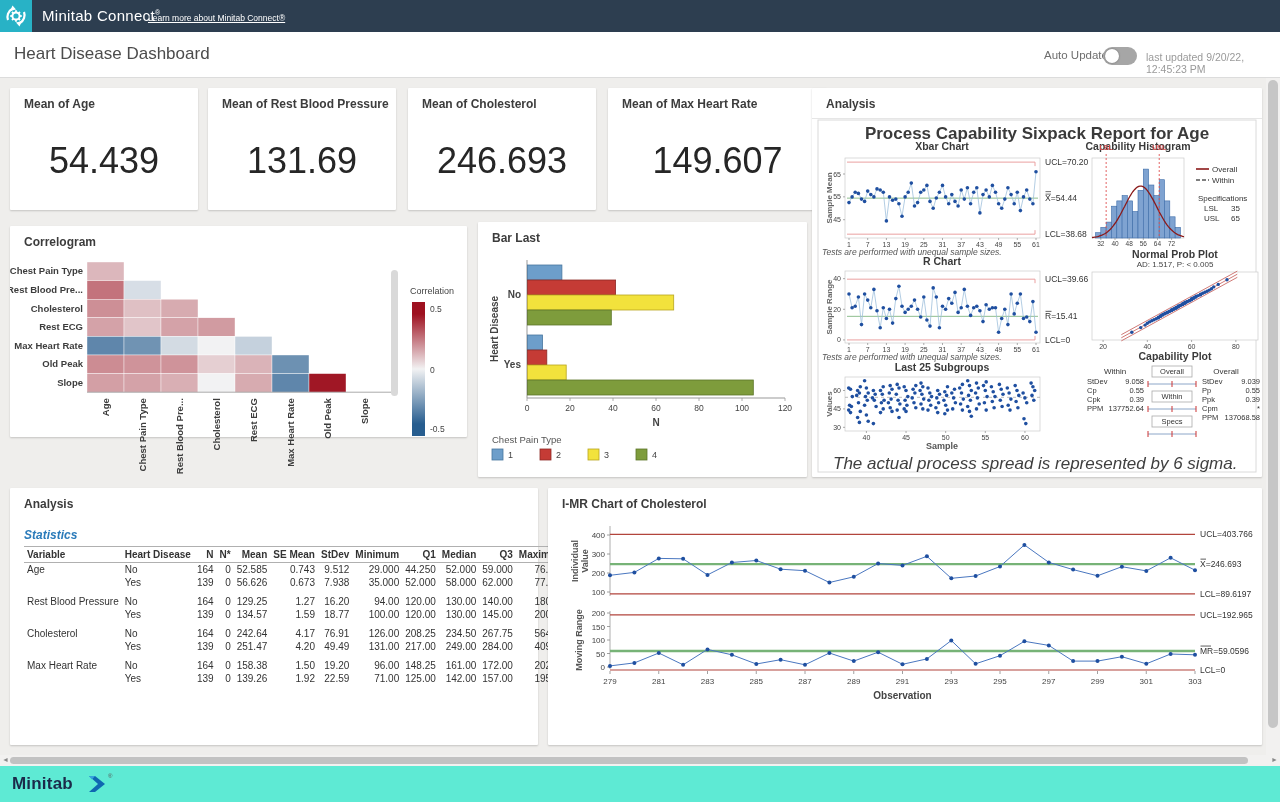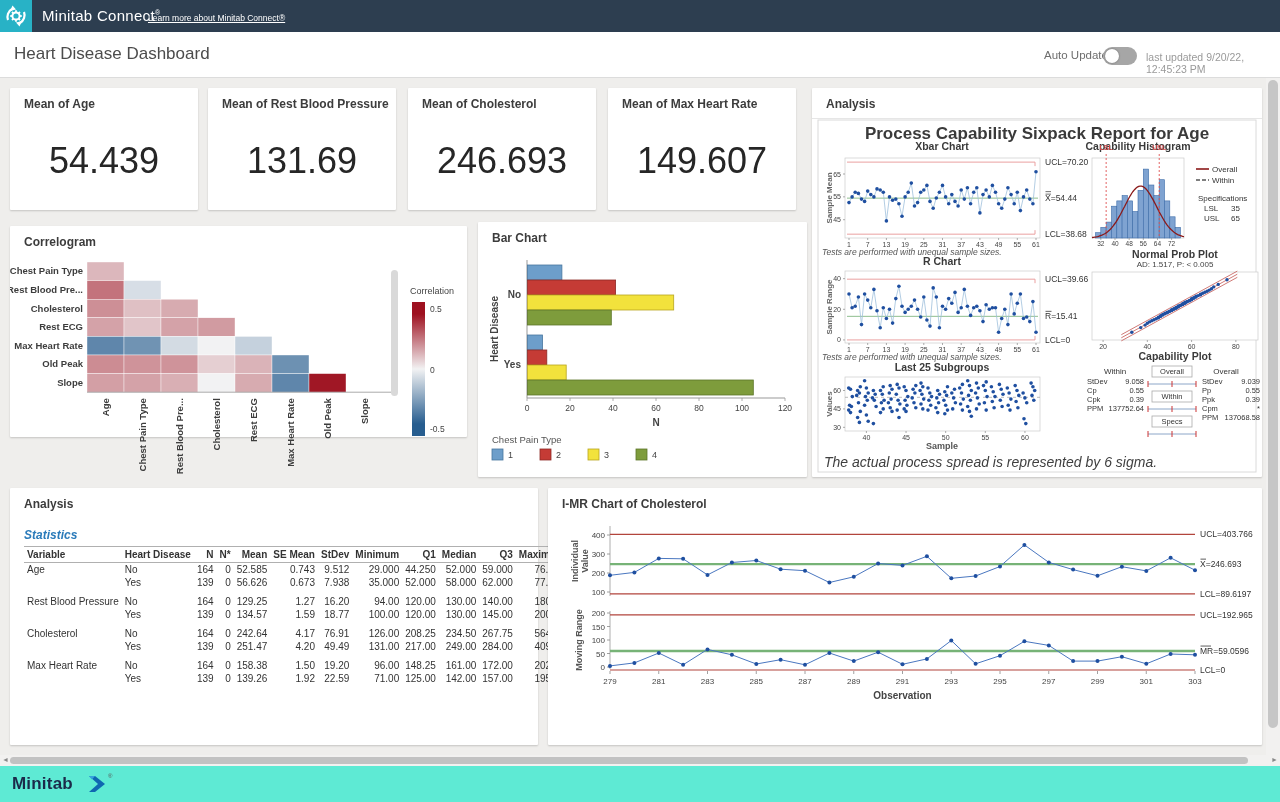--- a/index.html
+++ b/index.html
@@ -17,21 +17,21 @@
   .knob{position:absolute;left:2px;top:2px;width:14px;height:14px;background:#fff;border-radius:50%;box-shadow:0 0 2px rgba(0,0,0,.4);}
   .lu{position:absolute;left:1146px;top:19px;font-size:10.5px;color:#9a9a9a;}
   .card{position:absolute;background:#fff;box-shadow:0 1px 2px rgba(0,0,0,.18);border-radius:1px;}
   .ct{position:absolute;left:14px;top:9px;font-size:12px;font-weight:bold;color:#3c3c3c;}
   .kpi-val{position:absolute;left:0;top:52px;width:100%;text-align:center;font-size:36px;color:#262626;}
   svg.fill{position:absolute;left:0;top:0;}
   svg text{font-family:"Liberation Sans",sans-serif;}
   .hr{position:absolute;left:0;top:30px;width:100%;border-top:1px solid #e6e6e6;}
   .six-title{position:absolute;left:0;top:36px;width:100%;text-align:center;font-size:17px;font-weight:bold;color:#3a3a3a;}
   .note{position:absolute;left:10px;font-size:8.5px;font-style:italic;color:#555;}
-  .footnote{position:absolute;left:12px;top:366px;font-size:14px;font-style:italic;color:#3f3f3f;}
+  .footnote{position:absolute;left:21px;top:366px;font-size:17px;font-style:italic;color:#3f3f3f;}
   .stat-sub{position:absolute;left:14px;top:40px;font-size:12px;font-weight:bold;color:#2b7bba;font-style:italic;}
   .stats-wrap{position:absolute;left:14px;top:58px;}
   table.stats{border-collapse:collapse;font-size:10px;color:#333;table-layout:fixed;}
   table.stats th{font-weight:bold;border-top:1px solid #b0b0b0;border-bottom:1px solid #b0b0b0;padding:2px 3px;white-space:nowrap;margin-left:44px;}
   table.stats td{padding:1px 3px;white-space:nowrap;}
   table.stats .num{text-align:right;}
   table.stats .txt{text-align:left;}
   table.stats tr.sp td{height:6px;padding:0;}
   .vscroll{position:absolute;left:1266px;top:78px;width:14px;height:677px;background:#f2f1f0;}
   .vthumb{position:absolute;left:2px;top:2px;width:10px;height:648px;background:#c6c6c6;border-radius:5px;}
@@ -85,21 +85,21 @@
     <div class="kpi-val">54.439</div>
   </div>
   <div class="card" style="left:208px;top:88px;width:188px;height:122px;">
     <div class="ct">Mean of Rest Blood Pressure</div>
     <div class="kpi-val">131.69</div>
   </div>
   <div class="card" style="left:408px;top:88px;width:188px;height:122px;">
     <div class="ct">Mean of Cholesterol</div>
     <div class="kpi-val">246.693</div>
   </div>
-  <div class="card" style="left:608px;top:88px;width:188px;height:122px;">
+  <div class="card" style="left:608px;top:88px;width:188px;height:122px;padding-left:31px;">
     <div class="ct">Mean of Max Heart Rate</div>
     <div class="kpi-val">149.607</div>
   </div>
 
   <div class="card" style="left:812px;top:88px;width:450px;height:389px;">
     <div class="ct">Analysis</div>
     <div class="hr"></div>
     <div class="six-title">Process Capability Sixpack Report for Age</div>
     <svg id="six-svg" class="fill" width="450" height="389">
         <rect x="6" y="32" width="438" height="352" fill="none" stroke="#dadada" stroke-width="1"></rect>
@@ -702,21 +702,21 @@
         <rect x="402" y="76" width="13" height="12" fill="#9e1120"></rect>
         <rect x="402" y="88" width="13" height="110" fill="url(#corgrad)"></rect>
         <rect x="402" y="198" width="13" height="12" fill="#275d8f"></rect>
         <text x="420" y="86" font-size="8.5" text-anchor="start" fill="#444">0.5</text>
         <text x="420" y="147" font-size="8.5" text-anchor="start" fill="#444">0</text>
         <text x="420" y="206" font-size="8.5" text-anchor="start" fill="#444">-0.5</text>
       </svg>
   </div>
 
   <div class="card" style="left:478px;top:222px;width:329px;height:255px;">
-    <div class="ct">Bar Chart</div>
+    <div class="ct">Bar Last</div>
     <svg id="bar-svg" class="fill" width="329" height="255">
         <line x1="49" y1="38" x2="49" y2="176" stroke="#999" stroke-width="1"></line>
         <line x1="49" y1="176" x2="307" y2="176" stroke="#999" stroke-width="1"></line>
         <rect x="49.5" y="43" width="34.4" height="15" fill="#6d9eca" stroke="#48769f" stroke-width="0.8"></rect>
         <rect x="49.5" y="58" width="88.1" height="15" fill="#c53b35" stroke="#8e2a26" stroke-width="0.8"></rect>
         <rect x="49.5" y="73" width="146.2" height="15" fill="#f2e23c" stroke="#b8a61f" stroke-width="0.8"></rect>
         <rect x="49.5" y="88" width="83.8" height="15" fill="#7e9c3c" stroke="#5c7628" stroke-width="0.8"></rect>
         <text x="43" y="76" font-size="10" text-anchor="end" fill="#444" font-weight="bold">No</text>
         <rect x="49.5" y="113" width="15.0" height="15" fill="#6d9eca" stroke="#48769f" stroke-width="0.8"></rect>
         <rect x="49.5" y="128" width="19.3" height="15" fill="#c53b35" stroke="#8e2a26" stroke-width="0.8"></rect>

